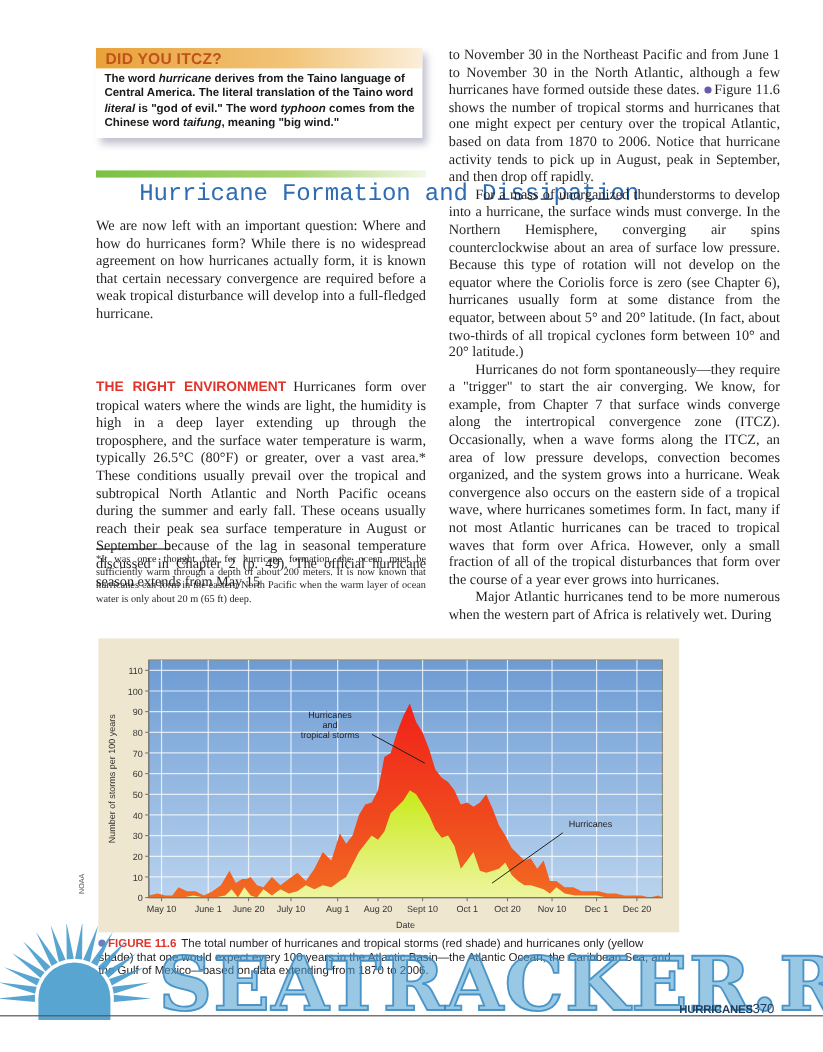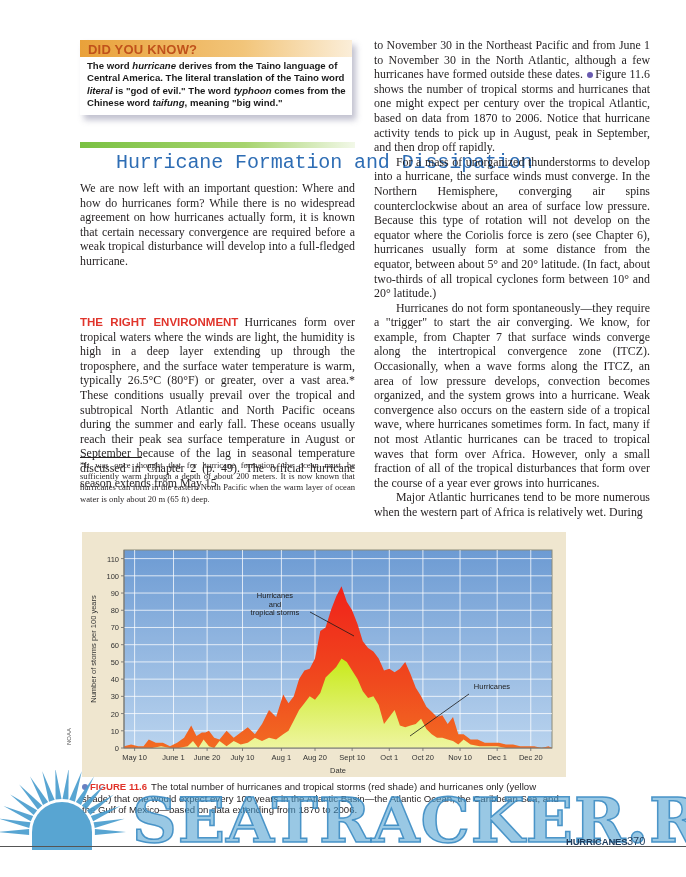--- a/index.html
+++ b/index.html
@@ -41,21 +41,21 @@
   #page-number { position:absolute; left:627px; top:835px; font-family:"Liberation Sans", sans-serif; font-size:11px; color:#1d3a5a; }
 
   
   #watermark { position:absolute; left:0; top:770px; width:686px; height:107px; pointer-events:none; }
   #wm-text { position:absolute; left:132px; top:790px; font-family:"DejaVu Serif", serif; font-weight:bold; font-size:62px; letter-spacing:1px; color:rgba(70,155,205,0.55); -webkit-text-stroke:1.5px rgba(60,140,195,0.9); white-space:nowrap; line-height:62px; }
 </style>
 </head>
 <body>
 
 <div id="dyk">
-  <div class="hdr"><span>DID YOU KNOW?</span></div>
+  <div class="hdr"><span>DID YOU ITCZ?</span></div>
   <div class="body">
     <span>The word </span><i>hurricane</i><span> derives from the Taino language of Central America. The literal translation of the Taino word </span><i>literal</i><span> is "god of evil." The word </span><i>typhoon</i><span> comes from the Chinese word </span><i>taifung</i><span>, meaning "big wind."</span>
   </div>
 </div>
 
 <div id="green-bar"></div>
 <div id="section-title">Hurricane Formation and Dissipation</div>
 <div id="left-p1" class="col">We are now left with an important question: Where and how do hurricanes form? While there is no widespread agreement on how hurricanes actually form, it is known that certain necessary convergence are required before a weak tropical disturbance will develop into a full-fledged hurricane.</div>
 <div id="left-p2" class="col"><span class="runin">THE RIGHT ENVIRONMENT</span><span>Hurricanes form over tropical waters where the winds are light, the humidity is high in a deep layer extending up through the troposphere, and the surface water temperature is warm, typically 26.5°C (80°F) or greater, over a vast area.* These conditions usually prevail over the tropical and subtropical North Atlantic and North Pacific oceans during the summer and early fall. These oceans usually reach their peak sea surface temperature in August or September because of the lag in seasonal temperature discussed in Chapter 2 (p. 49). The official hurricane season extends from May 15</span></div>
 <div id="footnote-rule"></div>

